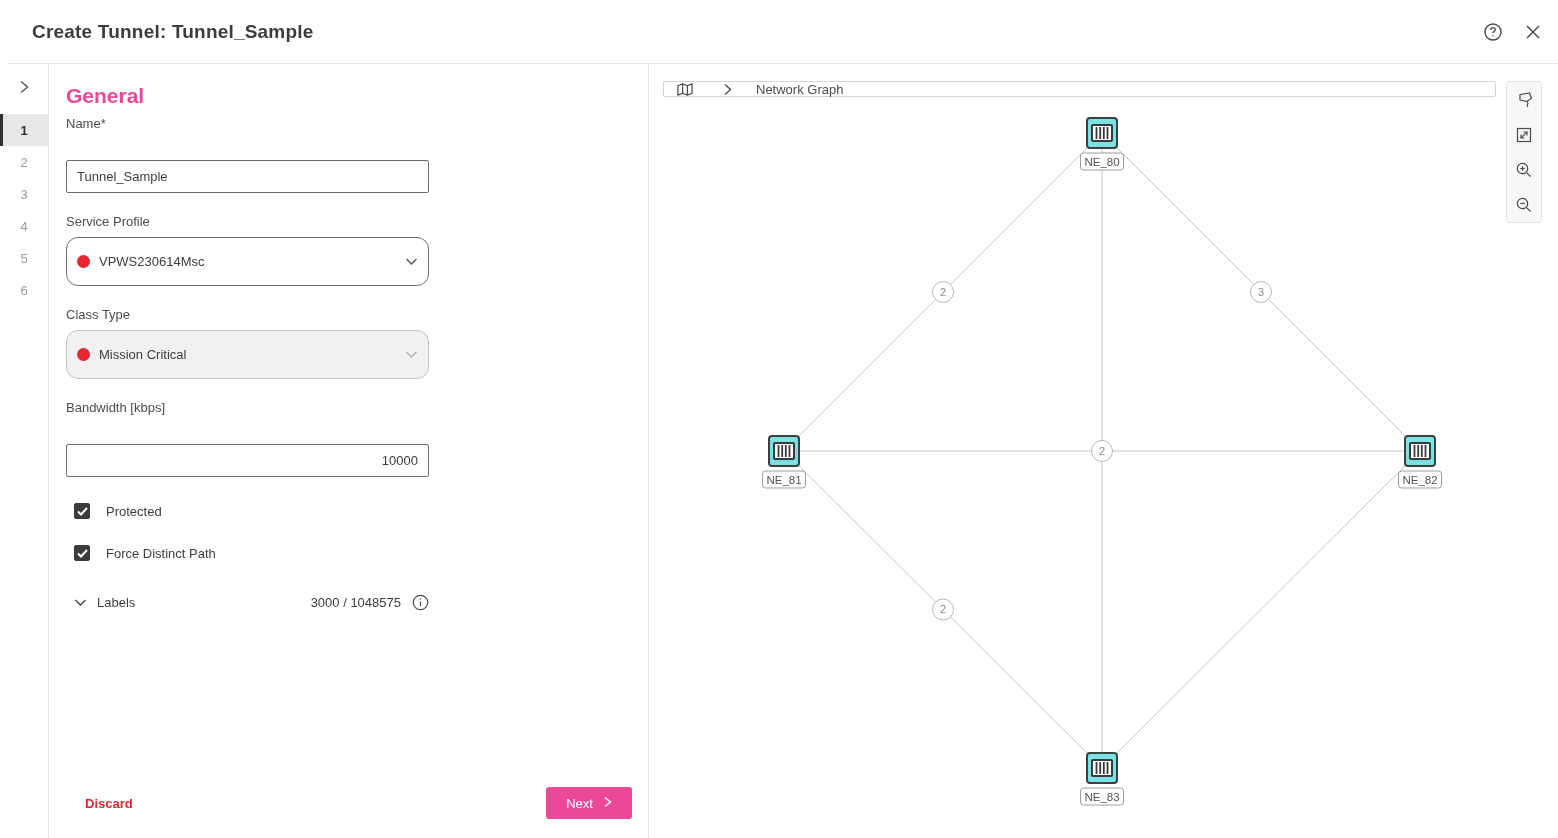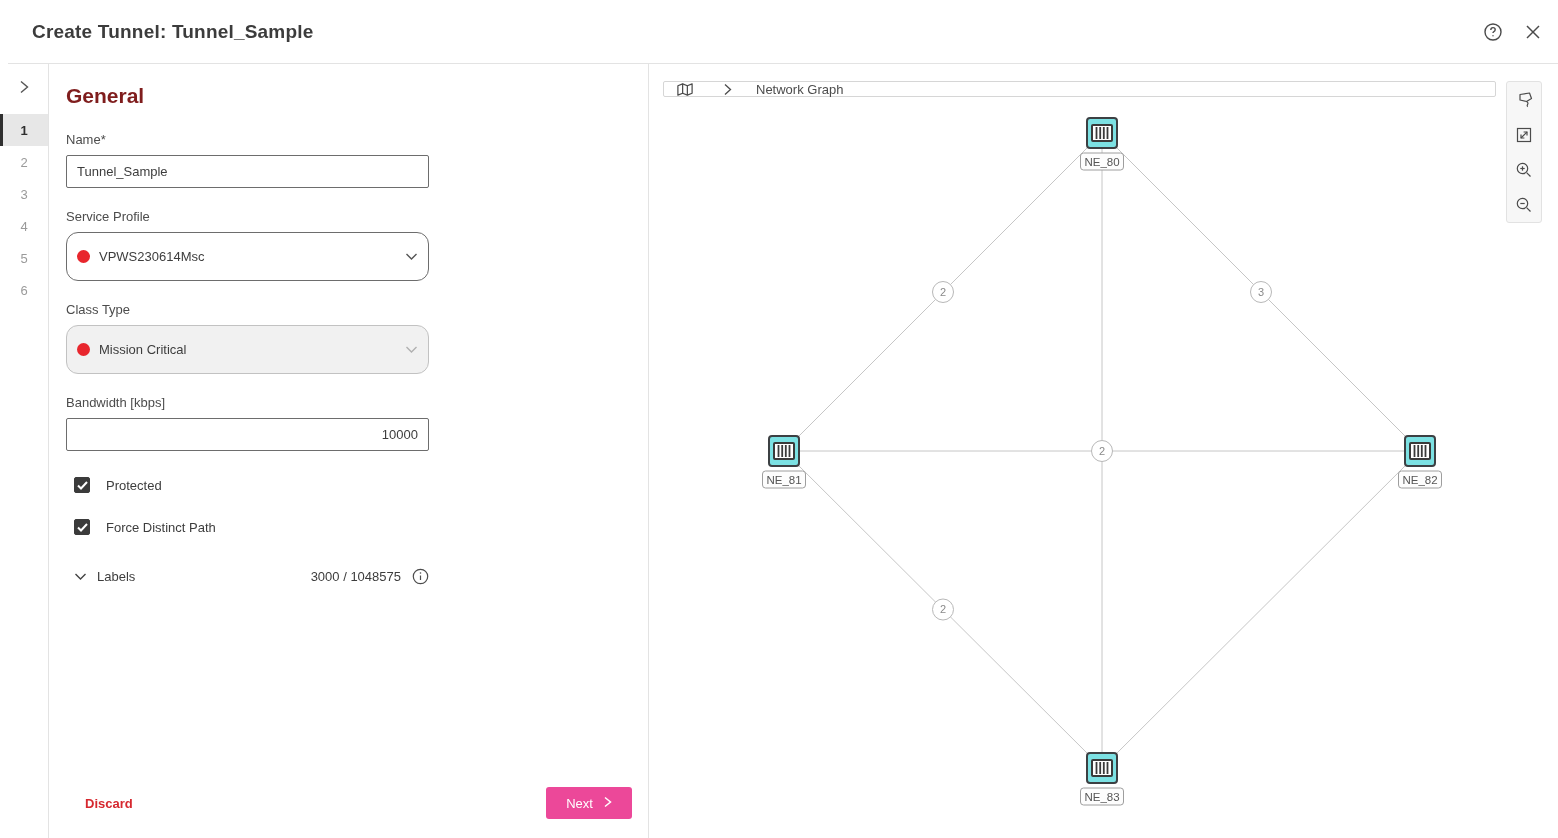--- a/index.html
+++ b/index.html
@@ -21,25 +21,25 @@
   .rail-toggle { height:50px; display:flex; align-items:center; justify-content:center; cursor:pointer; }
   .step { height:32px; display:flex; align-items:center; justify-content:center;
     font-size:13px; color:#9a9a9a; cursor:pointer; position:relative; }
   .step.active { background:#e7e7e7; color:#2f2f2f; font-weight:700; }
   .step.active::before { content:""; position:absolute; left:0; top:0; bottom:0; width:3px; background:#2f2f2f; }
 
   
   .form-panel { width:600px; flex:0 0 600px; border-right:1px solid #e3e3e3;
     display:flex; flex-direction:column; justify-content:space-between; }
   .form-scroll { padding:20px 0 0 17px; }
-  .form-scroll h2 { font-size:21px; font-weight:700; color:#7f1d1d; margin-bottom:24px; }
+  .form-scroll h2 { font-size:21px; font-weight:700; color:#ec4899; margin-bottom:8px; }
   .field { margin-bottom:21px; width:363px; }
   .field-label { font-size:13px; color:#4c4c4c; margin-bottom:8px; }
   .text-input { width:363px; height:33px; border:1px solid #6d6d6d; border-radius:2px;
-    padding:0 10px; font-size:13px; color:#3d3d3d; font-family:inherit; background:#fff; outline:none; }
+    padding:0 10px; font-size:13px; color:#3d3d3d; font-family:inherit; background:#fff; outline:none;margin-top:21px; }
   .text-input.num { text-align:right; }
   .select-box { width:363px; height:49px; border:1px solid #6d6d6d; border-radius:12px;
     display:flex; align-items:center; padding:0 10px; gap:9px; font-size:13px; cursor:pointer; background:#fff; }
   .select-box .grow { flex:1; }
   .select-box.disabled { background:#f1f1f1; border-color:#c2c2c2; cursor:default; }
   .dot { width:13px; height:13px; border-radius:50%; flex:0 0 13px; }
 
   .check-row { display:flex; align-items:center; gap:16px; margin:26px 0 0 8px; width:355px; }
   .checkbox { width:16px; height:16px; border:1px solid #3b3b3b; border-radius:2px; background:#fff;
     display:flex; align-items:center; justify-content:center; cursor:pointer; }

